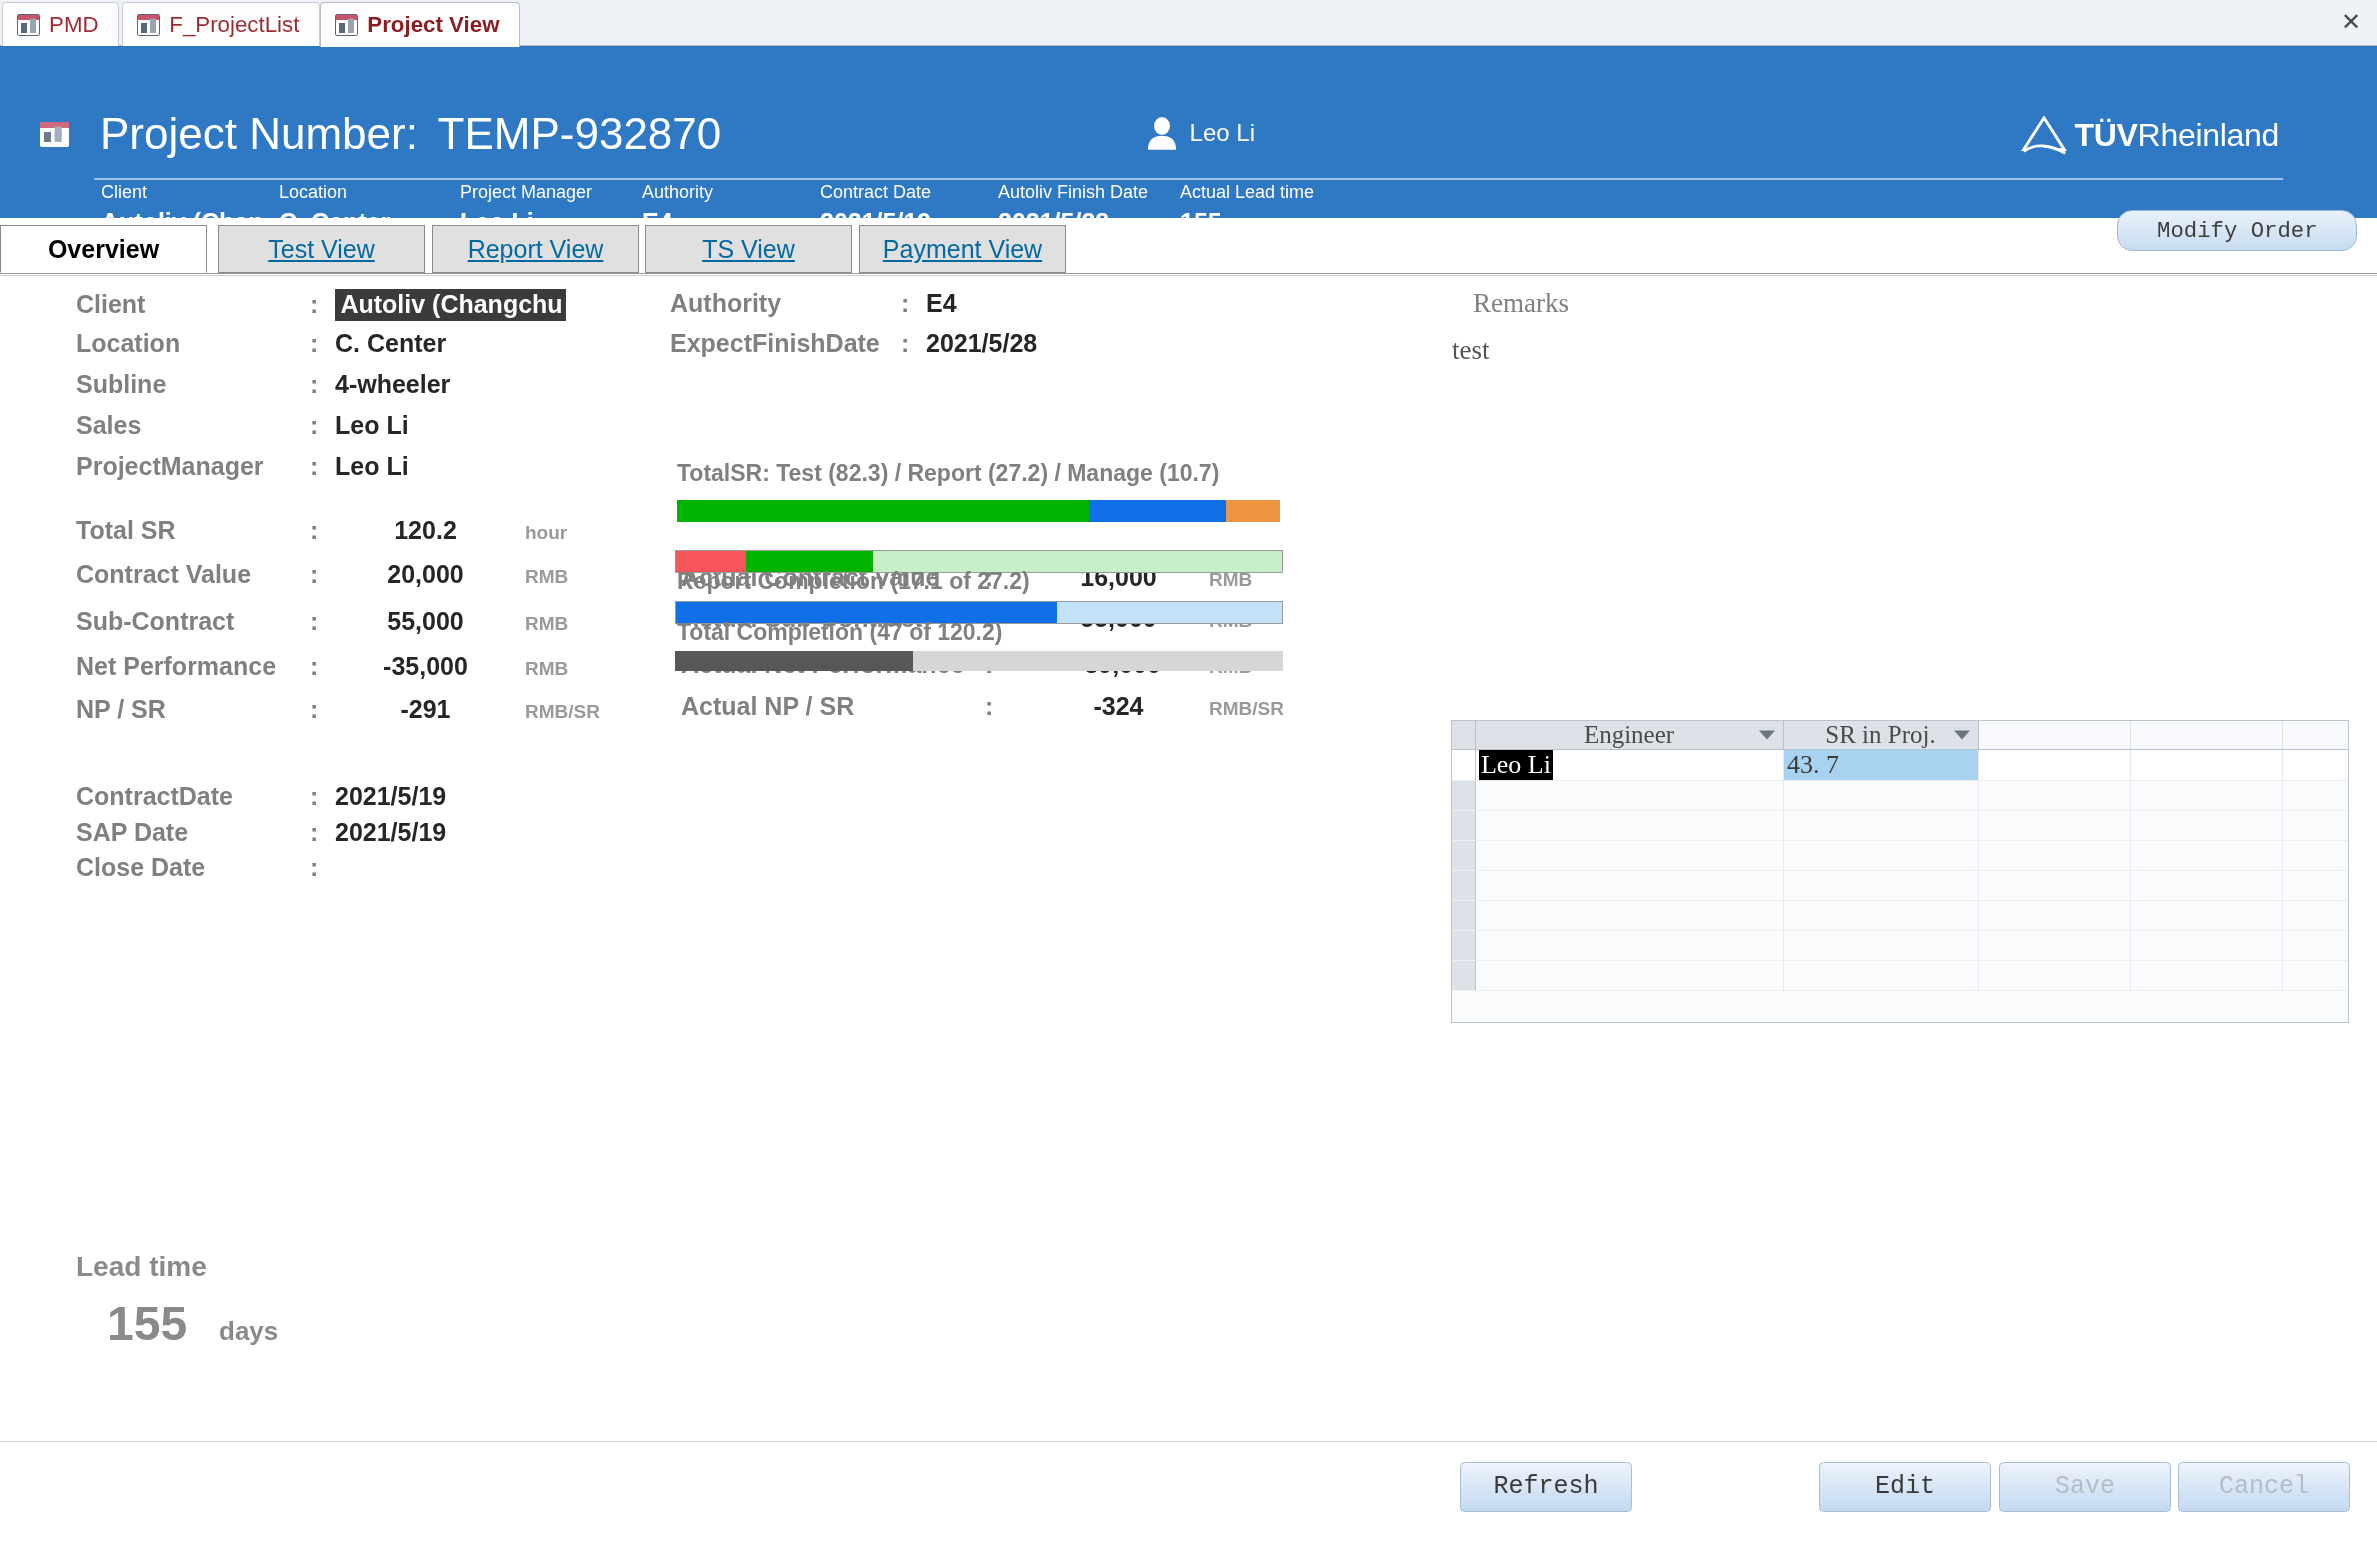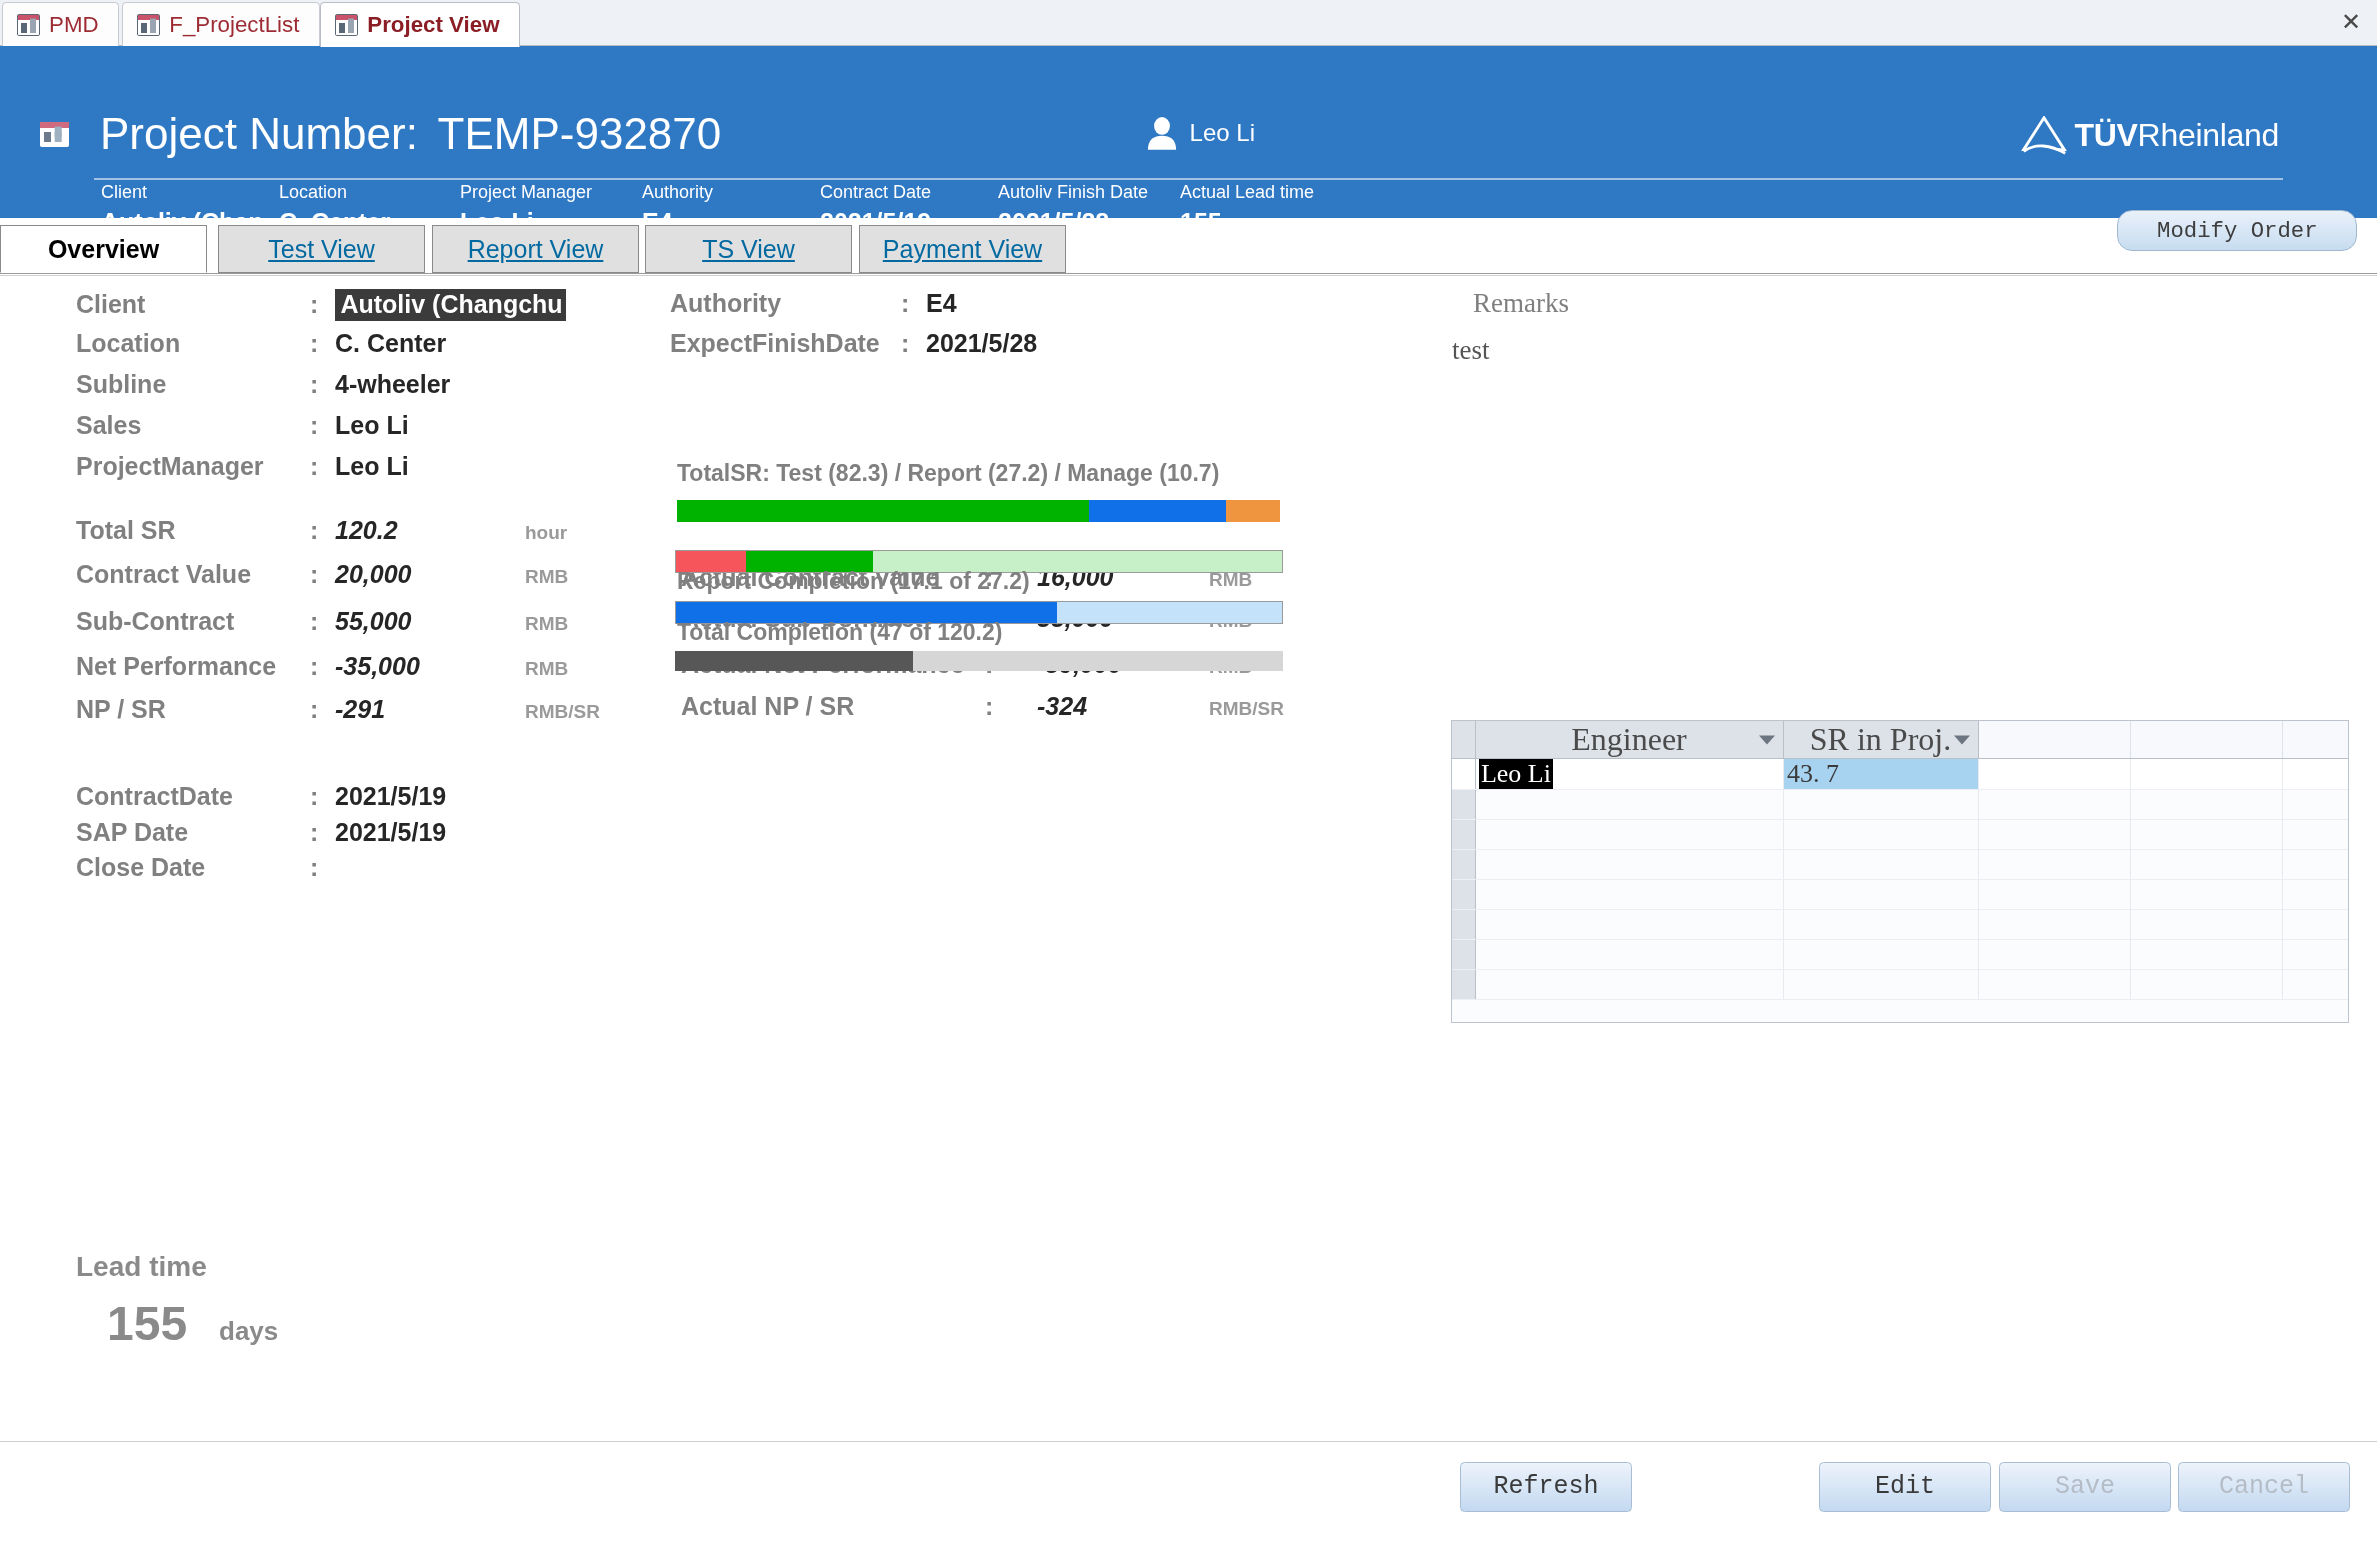--- a/index.html
+++ b/index.html
@@ -165,21 +165,21 @@
   .flabel { color: #808080; font-size: 25px; font-weight: bold; }
   .fcolon { color: #808080; font-size: 25px; font-weight: bold; }
   .fval { color: #262626; font-size: 25px; font-weight: bold; }
   .funit { color: #9a9a9a; font-size: 19px; font-weight: bold; margin-left: 9px; }
   .fval.sel {
     background: #3b3b3b; color: #ffffff;
     padding: 1.8px 5.4px;
     display: inline-block;
     max-width: 231px; overflow: hidden;
   }
-  .fval.num { display: inline-block; text-align: left; font-style: italic; }
+  .fval.num { display: inline-block; text-align: center; }
 
   
   .lead-title { position: absolute; left: 76px; top: 974px; font-size: 28px; color: #8a8a8a; font-weight: bold; }
   .lead-num { position: absolute; left: 107px; top: 1019px; font-size: 48px; color: #8a8a8a; font-weight: bold; }
   .lead-unit { position: absolute; left: 219px; top: 1039px; font-size: 26px; color: #8a8a8a; font-weight: bold; }
 
   
   .pg-label {
     position: absolute; font-size: 23px; font-weight: bold; color: #808080; white-space: nowrap;
   }
@@ -220,21 +220,21 @@
     overflow: hidden;
     font-family: "Liberation Serif", serif;
   }
   .grid table { border-collapse: collapse; width: 100%; table-layout: fixed; }
   .grid th {
     height: 20px;
     background: #dde2e9;
     border-right: 0.9px solid #b9c0c9;
     border-bottom: 0.9px solid #b9c0c9;
     font-weight: normal;
-    font-size: 32px;
+    font-size: 25px;
     color: #4a4a4a;
     position: relative;
     padding: 0 7.2px;
   }
   .grid th.sel-corner { width: 23px; background: #dde2e9; padding: 0; }
   .grid th .arrow {
     position: absolute; right: 8px; top: 50%; transform: translateY(-50%);
     width: 0; height: 0;
     border-left: 8px solid transparent;
     border-right: 8px solid transparent;

